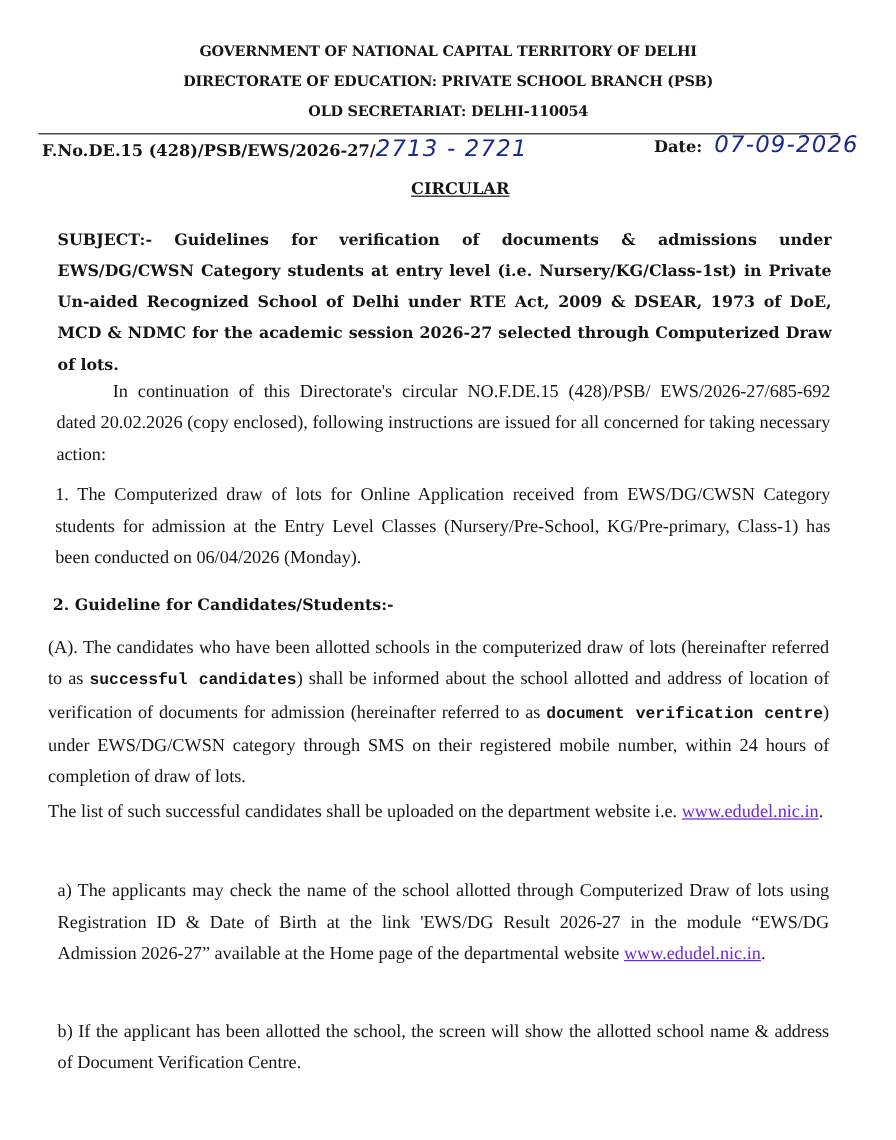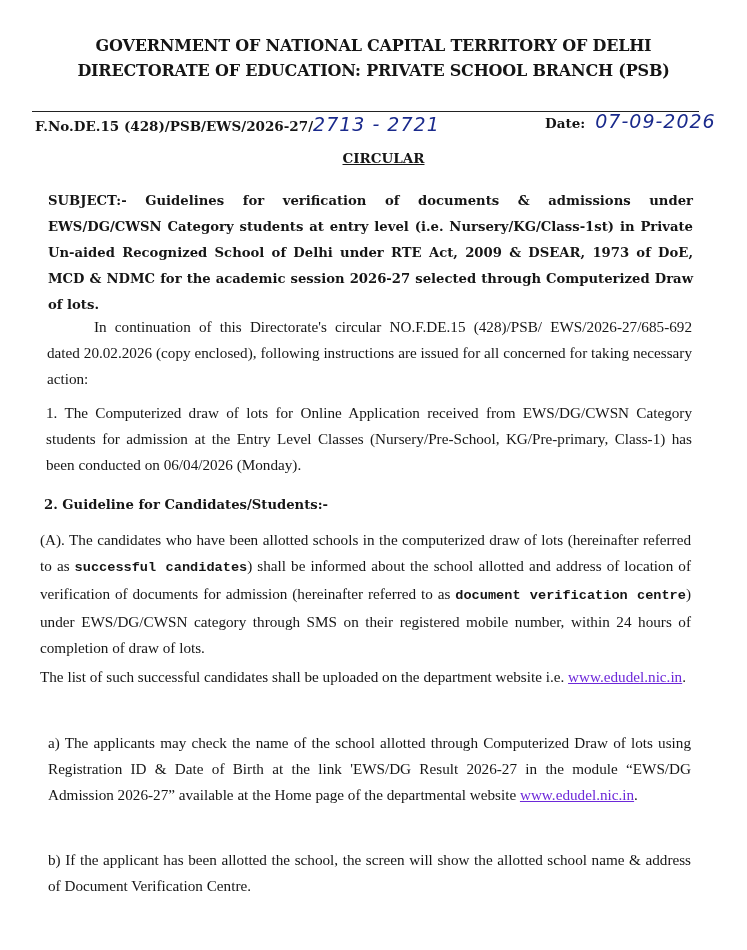--- a/index.html
+++ b/index.html
@@ -21,21 +21,21 @@
       width: 747px;
       height: 950px;
     }
     .hdr {
       position: absolute;
       left: 0;
       width: 747px;
       text-align: center;
       font-family: "DejaVu Serif", serif;
       font-weight: bold;
-      font-size: 16px;
+      font-size: 12px;
       letter-spacing: -0.2px;
       color: #151515;
     }
     .hdr.l1 { top: 36px; }
     .hdr.l2 { top: 61px; }
     .hdr.l3 { top: 86px; }
 
     .rule {
       position: absolute;
       left: 32px;
@@ -125,20 +125,21 @@
     .b { font-weight: bold; font-family: Liberation Mono, monospace; font-size: 13.6px; }
     .lnk { text-decoration: underline; color: #6d28d9; cursor: pointer; }
   </style>
 </head>
 <body>
 
 <div class="page">
 
   <div class="hdr l1">GOVERNMENT OF NATIONAL CAPITAL TERRITORY OF DELHI</div>
   <div class="hdr l2">DIRECTORATE OF EDUCATION: PRIVATE SCHOOL BRANCH (PSB)</div>
+  <div class="hdr l3">OLD SECRETARIAT: DELHI-110054</div>
 
   <div class="rule"></div>
 
   <div class="fileno">
     <span>F.No.DE.15 (428)/PSB/EWS/2026-27/</span><span class="hand">2713 - 2721</span>
   </div>
 
   <div class="dateblk">
     <span>Date:</span><span class="hand">07-09-2026</span>
   </div>

